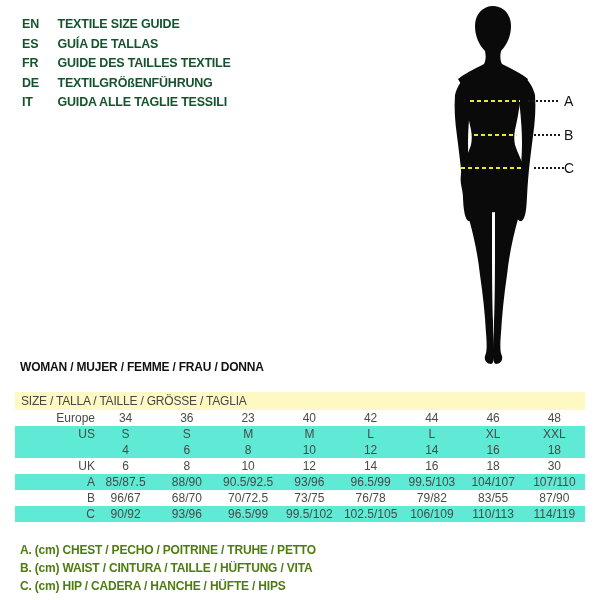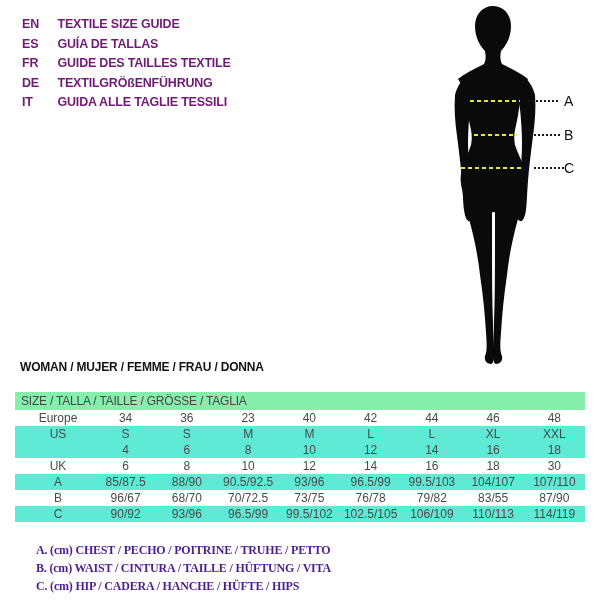--- a/index.html
+++ b/index.html
@@ -4,45 +4,45 @@
 <style>
   html,body{margin:0;padding:0;}
   body{
     width:600px;height:600px;position:relative;background:#ffffff;
     font-family:"Liberation Sans","DejaVu Sans",sans-serif;
     -webkit-font-smoothing:antialiased;
   }
   .abs{position:absolute;}
 
   
-  .lang-block{left:22px;top:14px;color:#701a75;}
+  .lang-block{left:22px;top:14px;color:#14532d;}
   .lang-row{display:grid;grid-template-columns:37px auto;line-height:19.5px;
     font-weight:bold;font-size:13px;letter-spacing:-0.2px;transform:scaleX(0.96);transform-origin:0 0;}
   .lang-row .code{}
   .lang-row .label{white-space:nowrap;}
 
   
   .figure-wrap{left:440px;top:4px;width:160px;height:364px;}
   .figure-wrap svg{position:absolute;left:0;top:0;}
   .leader{position:absolute;border-top:2px dotted #1a1a1a;width:30px;height:0;}
   .marker-label{position:absolute;font-size:14px;color:#111;line-height:14px;}
 
   
   .group-title{left:20px;top:360px;font-weight:bold;font-size:12.5px;color:#121212;
     letter-spacing:-0.2px;transform:scaleX(0.96);transform-origin:0 0;white-space:nowrap;}
   .size-table{left:15px;top:392px;width:570px;color:#4a4a4a;font-size:12px;}
-  .t-header{background:#86efac;color:#474747;height:18px;line-height:18px;
+  .t-header{background:#fef9c3;color:#474747;height:18px;line-height:18px;
     padding-left:6px;font-size:12px;letter-spacing:-0.2px;white-space:nowrap;}
   .trow{display:grid;grid-template-columns:80px repeat(8,1fr);height:16px;line-height:16px;}
   .trow.shade{background:#5eead4;}
-  .trow .rlabel{text-align:center;padding-left:6px;}
+  .trow .rlabel{text-align:right;padding-left:6px;}
   .trow .cell{text-align:center;white-space:nowrap;}
 
   
-  .legend-block{left:36px;top:541px;color:#4c1d95;font-family:Liberation Serif, serif;}
+  .legend-block{left:20px;top:541px;color:#4d7c0f;}
   .legend-line{font-weight:bold;font-size:12.5px;line-height:18px;letter-spacing:-0.2px;
     transform:scaleX(0.96);transform-origin:0 0;white-space:nowrap;}
 </style>
 </head>
 <body>
 
 <div class="abs lang-block">
   <div class="lang-row">
     <span class="code">EN</span>
     <span class="label">TEXTILE SIZE GUIDE</span>

